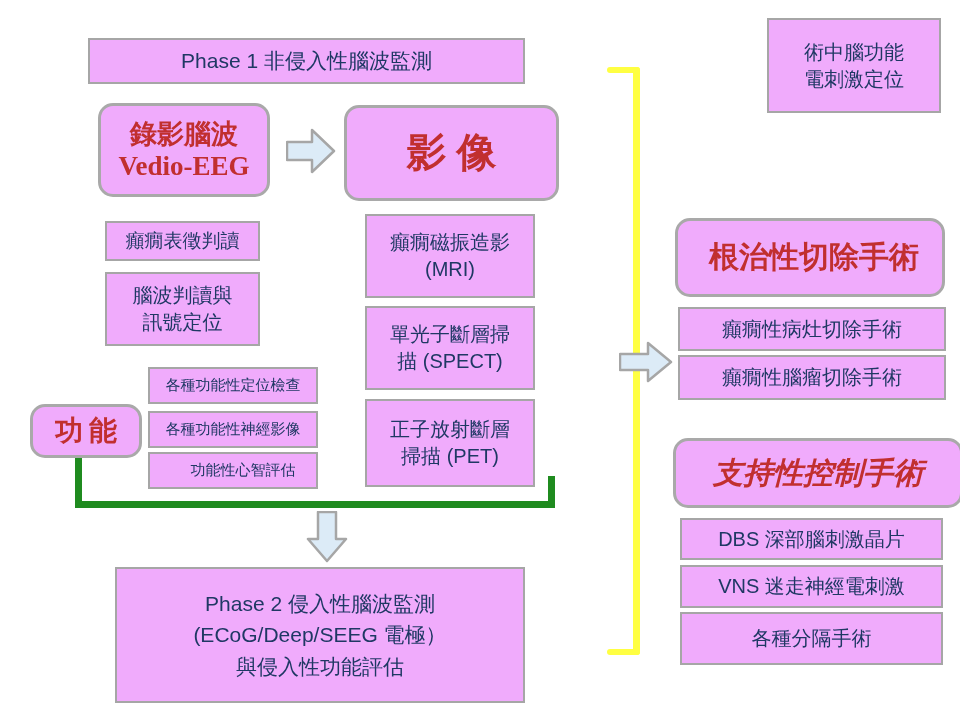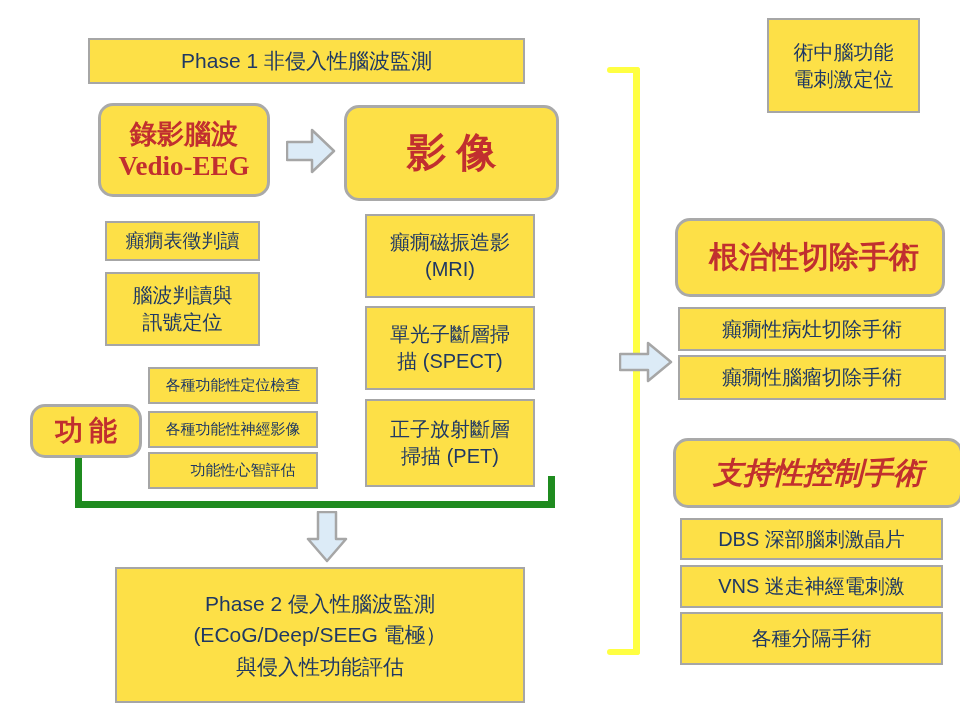--- a/index.html
+++ b/index.html
@@ -5,21 +5,21 @@
   html,body{margin:0;padding:0;background:#ffffff;}
   #slide{
     position:relative;
     width:960px;height:720px;
     background:#ffffff;
     font-family:"Liberation Sans", sans-serif;
     overflow:hidden;
   }
   .abs{position:absolute;box-sizing:border-box;}
   .box{
-    background:#fde047;
+    background:#f0abfc;
     border:2px solid #a6a6a6;
     color:#1f3864;
     display:flex;flex-direction:column;
     align-items:center;justify-content:center;
     text-align:center;
     line-height:1.35;
   }
   .round{
     border-radius:15px;
     border-width:3px;
@@ -120,21 +120,21 @@
     <div class="bar yellow" style="left:633px;top:67px;width:7px;height:588px;"></div>
     <div class="bar yellow" style="left:607px;top:649px;width:33px;height:6px;"></div>
   </div>
 
   <div class="abs" style="left:619px;top:341px;width:54px;height:42px;z-index:5;">
     <svg width="54" height="42" viewBox="0 0 54 42">
       <path d="M1,13 H29 V2 L52,21 L29,40 V29 H1 Z" fill="#dcebf7" stroke="#a6a6a6" stroke-width="2.5" stroke-linejoin="round"></path>
     </svg>
   </div>
 
-  <div class="abs box" style="left:767px;top:18px;width:153px;height:95px;font-size:20px;">
+  <div class="abs box" style="left:767px;top:18px;width:174px;height:95px;font-size:20px;">
     <div>術中腦功能</div>
     <div>電刺激定位</div>
   </div>
 
 
   <div class="abs box round" style="left:675px;top:218px;width:270px;height:79px;padding-left:8px;">
     <div class="redtxt" style="font-size:30px;">根治性切除手術</div>
   </div>
 
   <div class="abs box" style="left:678px;top:307px;width:268px;height:44px;font-size:20px;">

